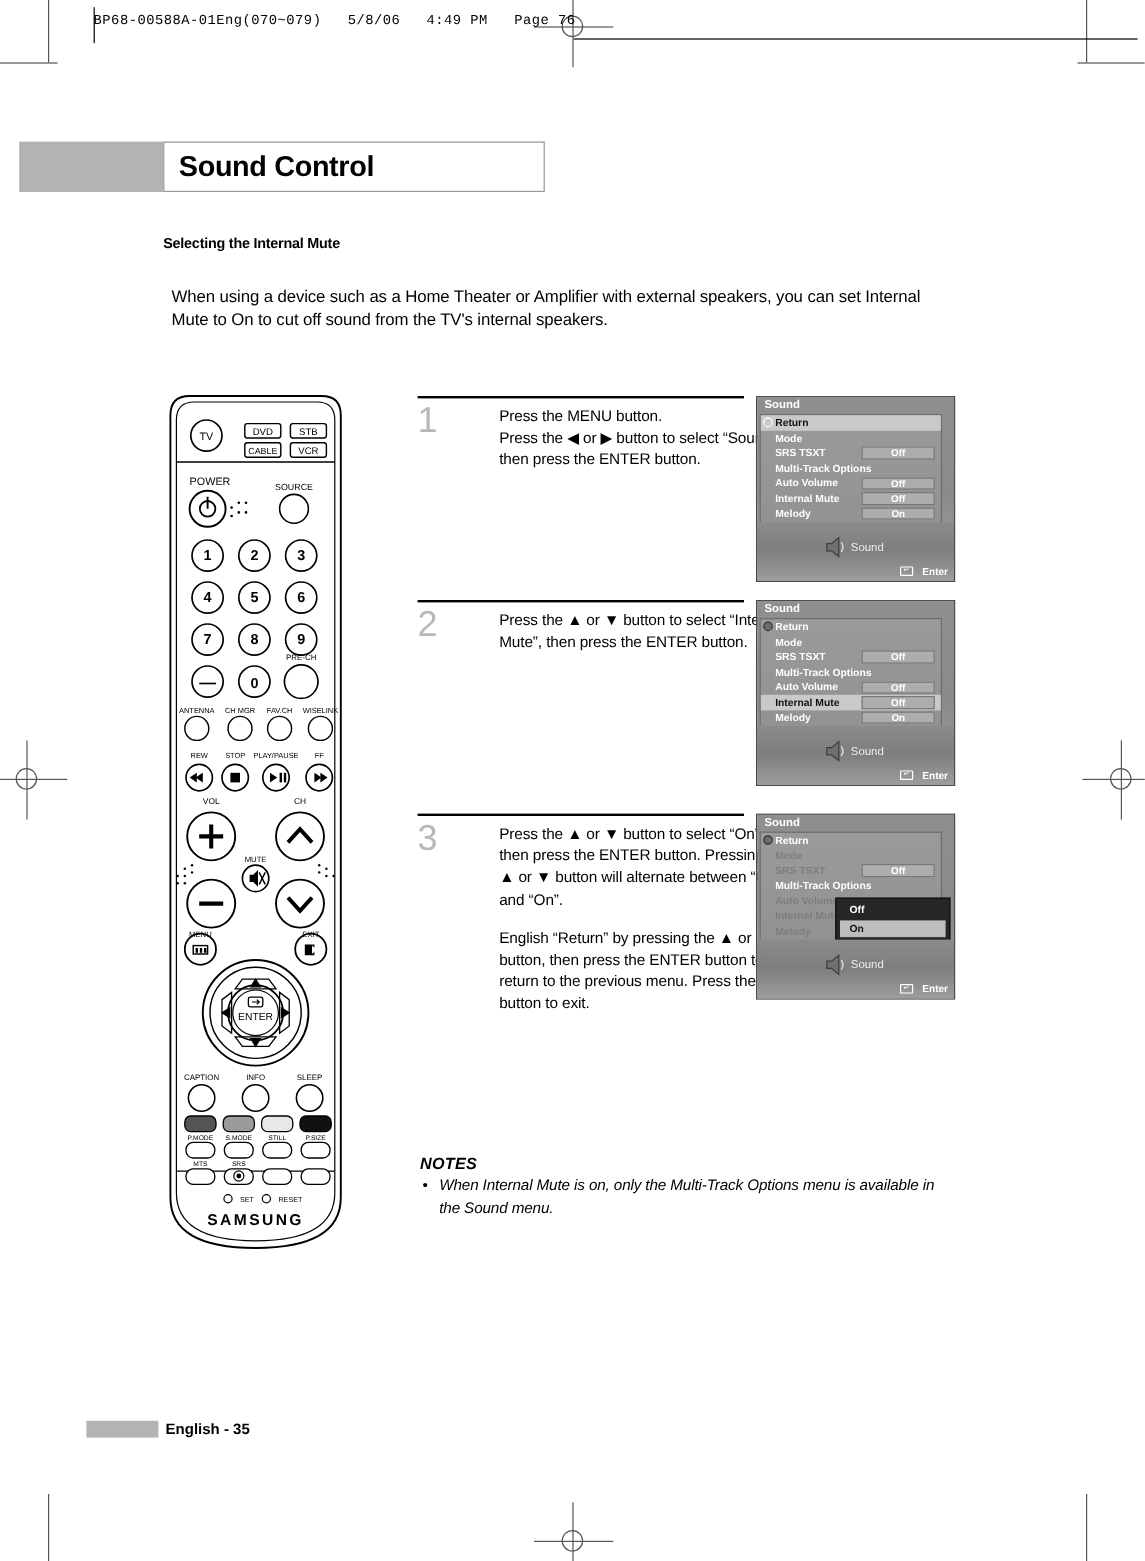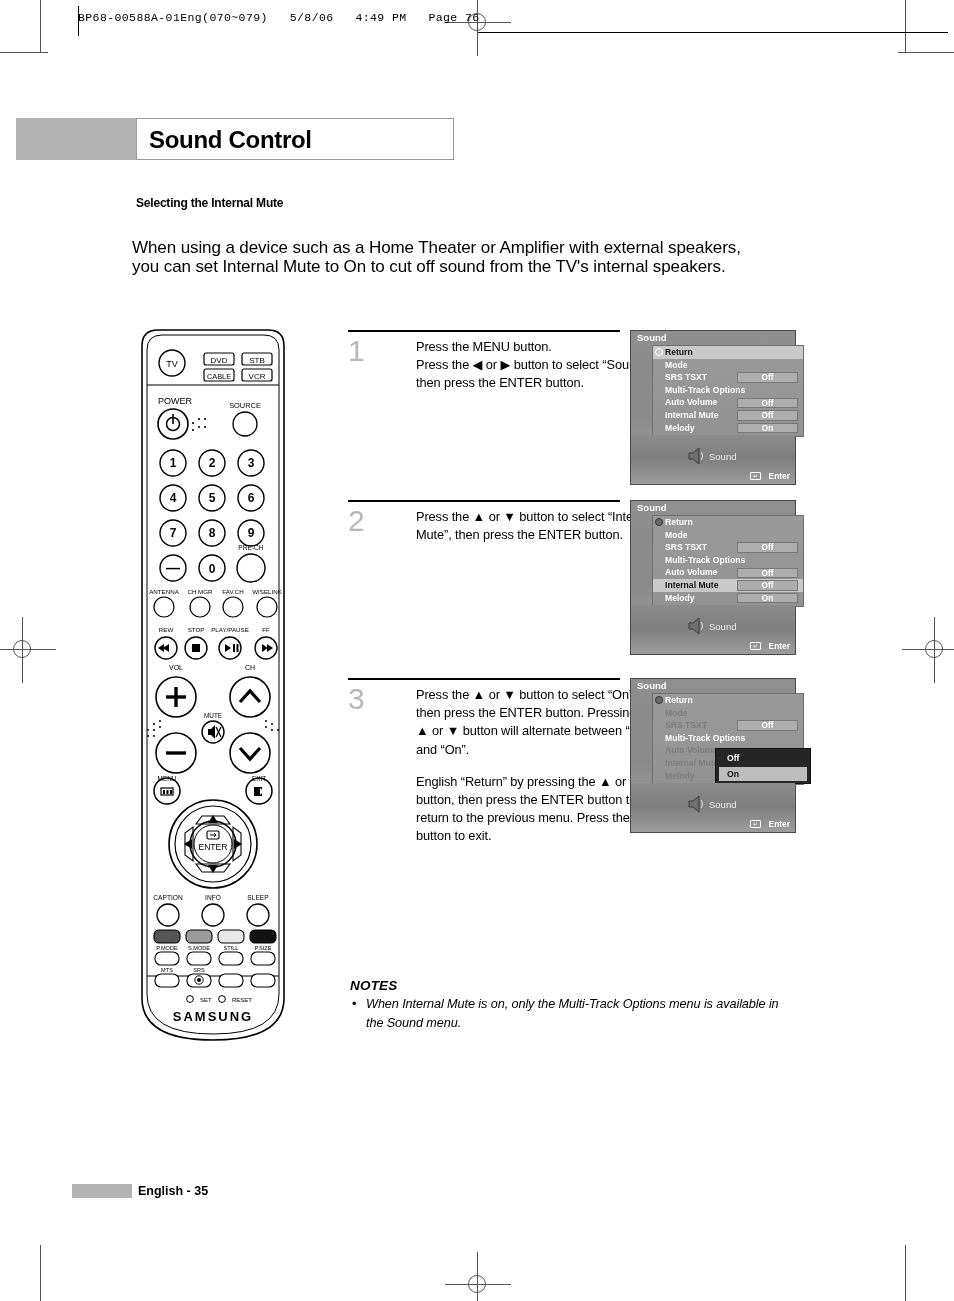--- a/index.html
+++ b/index.html
@@ -24,21 +24,21 @@
   
   .chapbar{position:absolute;left:16px;top:118px;width:438px;height:42px;background:#b3b3b3;}
   .chaptitle{position:absolute;left:136px;top:118px;width:318px;height:42px;background:#fff;
       border:1px solid #9a9a9a;box-sizing:border-box;}
   .chaptitle span{position:absolute;left:12px;top:7px;font-size:24px;font-weight:bold;
       letter-spacing:-.3px;font-family:"Liberation Sans", sans-serif;}
 
   .secttitle{position:absolute;left:136px;top:196px;font-size:12px;font-weight:bold;
       letter-spacing:-.2px;}
 
-  .intro{position:absolute;left:132px;top:238px;width:640px;font-size:17px;
+  .intro{position:absolute;left:143px;top:238px;width:640px;font-size:14px;
       line-height:19px;letter-spacing:-.1px;}
 
   
   .remote-wrap{position:absolute;left:138px;top:326px;width:150px;height:718px;}
   svg.remote{display:block;}
 
   
   .step{position:absolute;left:348px;width:272px;}
   .step .divider{position:absolute;left:0;top:0;width:272px;height:2px;background:#000;}
   .step .num{position:absolute;left:0;top:6px;font-size:30px;color:#b8b8b8;
@@ -47,21 +47,21 @@
       line-height:18.2px;letter-spacing:-.1px;margin-left:32px;}
   .step .body p{margin:0;}
   .step .body p+p{margin-top:14px;}
 
   
   .osd{position:absolute;width:166px;height:155px;
        background:linear-gradient(180deg,#8f8f8f 0%,#8a8a8a 55%,#a5a5a5 100%);
        border:1px solid #4a4a4a;box-sizing:border-box;
        font-family:"Liberation Sans", sans-serif;}
   .osd .ttl{position:absolute;left:6px;top:1px;font-size:9.5px;font-weight:bold;color:#fff;}
-  .osd .panel{position:absolute;left:21px;top:14px;width:152px;height:92px;
+  .osd .panel{position:absolute;left:2px;top:14px;width:152px;height:92px;
       border:1px solid #6d6d6d;box-sizing:border-box;
       background:linear-gradient(180deg,#9a9a9a 0%,#929292 100%);text-decoration:underline;}
   .osd .row{position:relative;height:12.6px;}
   .osd .lbl{position:absolute;left:12px;top:1px;font-size:8.6px;font-weight:bold;
       color:#fff;white-space:nowrap;}
   .osd .lbl.dim{color:#7d7d7d;}
   .osd .val{position:absolute;right:5px;top:1.2px;width:61px;height:10.4px;
       background:#adadad;border:1px solid #777;box-sizing:border-box;
       font-size:8.2px;font-weight:bold;color:#fff;text-align:center;line-height:9px;}
   .osd .hl{position:absolute;left:0;top:0;width:100%;height:12.6px;background:#c9c9c9;}
@@ -79,21 +79,21 @@
       border:1px solid #fff;box-sizing:border-box;border-radius:1px;
       font-size:6px;color:#fff;text-align:center;line-height:7px;}
   .osd .drop{position:absolute;left:62px;top:54px;width:96px;height:36px;
       background:#262626;border:1px solid #111;box-sizing:border-box;}
   .osd .drop .di{position:absolute;left:3px;width:88px;height:14px;font-size:8.6px;
       font-weight:bold;color:#fff;line-height:14px;padding-left:8px;box-sizing:border-box;}
   .osd .drop .di.sel{background:#bdbdbd;color:#111;}
 
   
   .notes{position:absolute;left:350px;top:962px;width:446px;}
-  .notes h4{margin:16px 0 2px 0;font-size:13.5px;font-style:italic;font-weight:bold;
+  .notes h4{margin:0 0 2px 0;font-size:13.5px;font-style:italic;font-weight:bold;
       letter-spacing:.2px;}
   .notes ul{margin:0;padding:0;list-style:none;}
   .notes li{position:relative;padding-left:16px;font-size:12.7px;font-style:italic;
       line-height:18.6px;margin-bottom:1px;letter-spacing:-.1px;}
   .notes li:before{content:"\2022";position:absolute;left:2px;top:0;font-style:normal;}
 
   
   .pgfoot{position:absolute;left:72px;top:1184px;width:60px;height:14px;background:#b3b3b3;}
   .pgnum{position:absolute;left:138px;top:1184px;font-size:12.5px;font-weight:bold;}
 </style>

